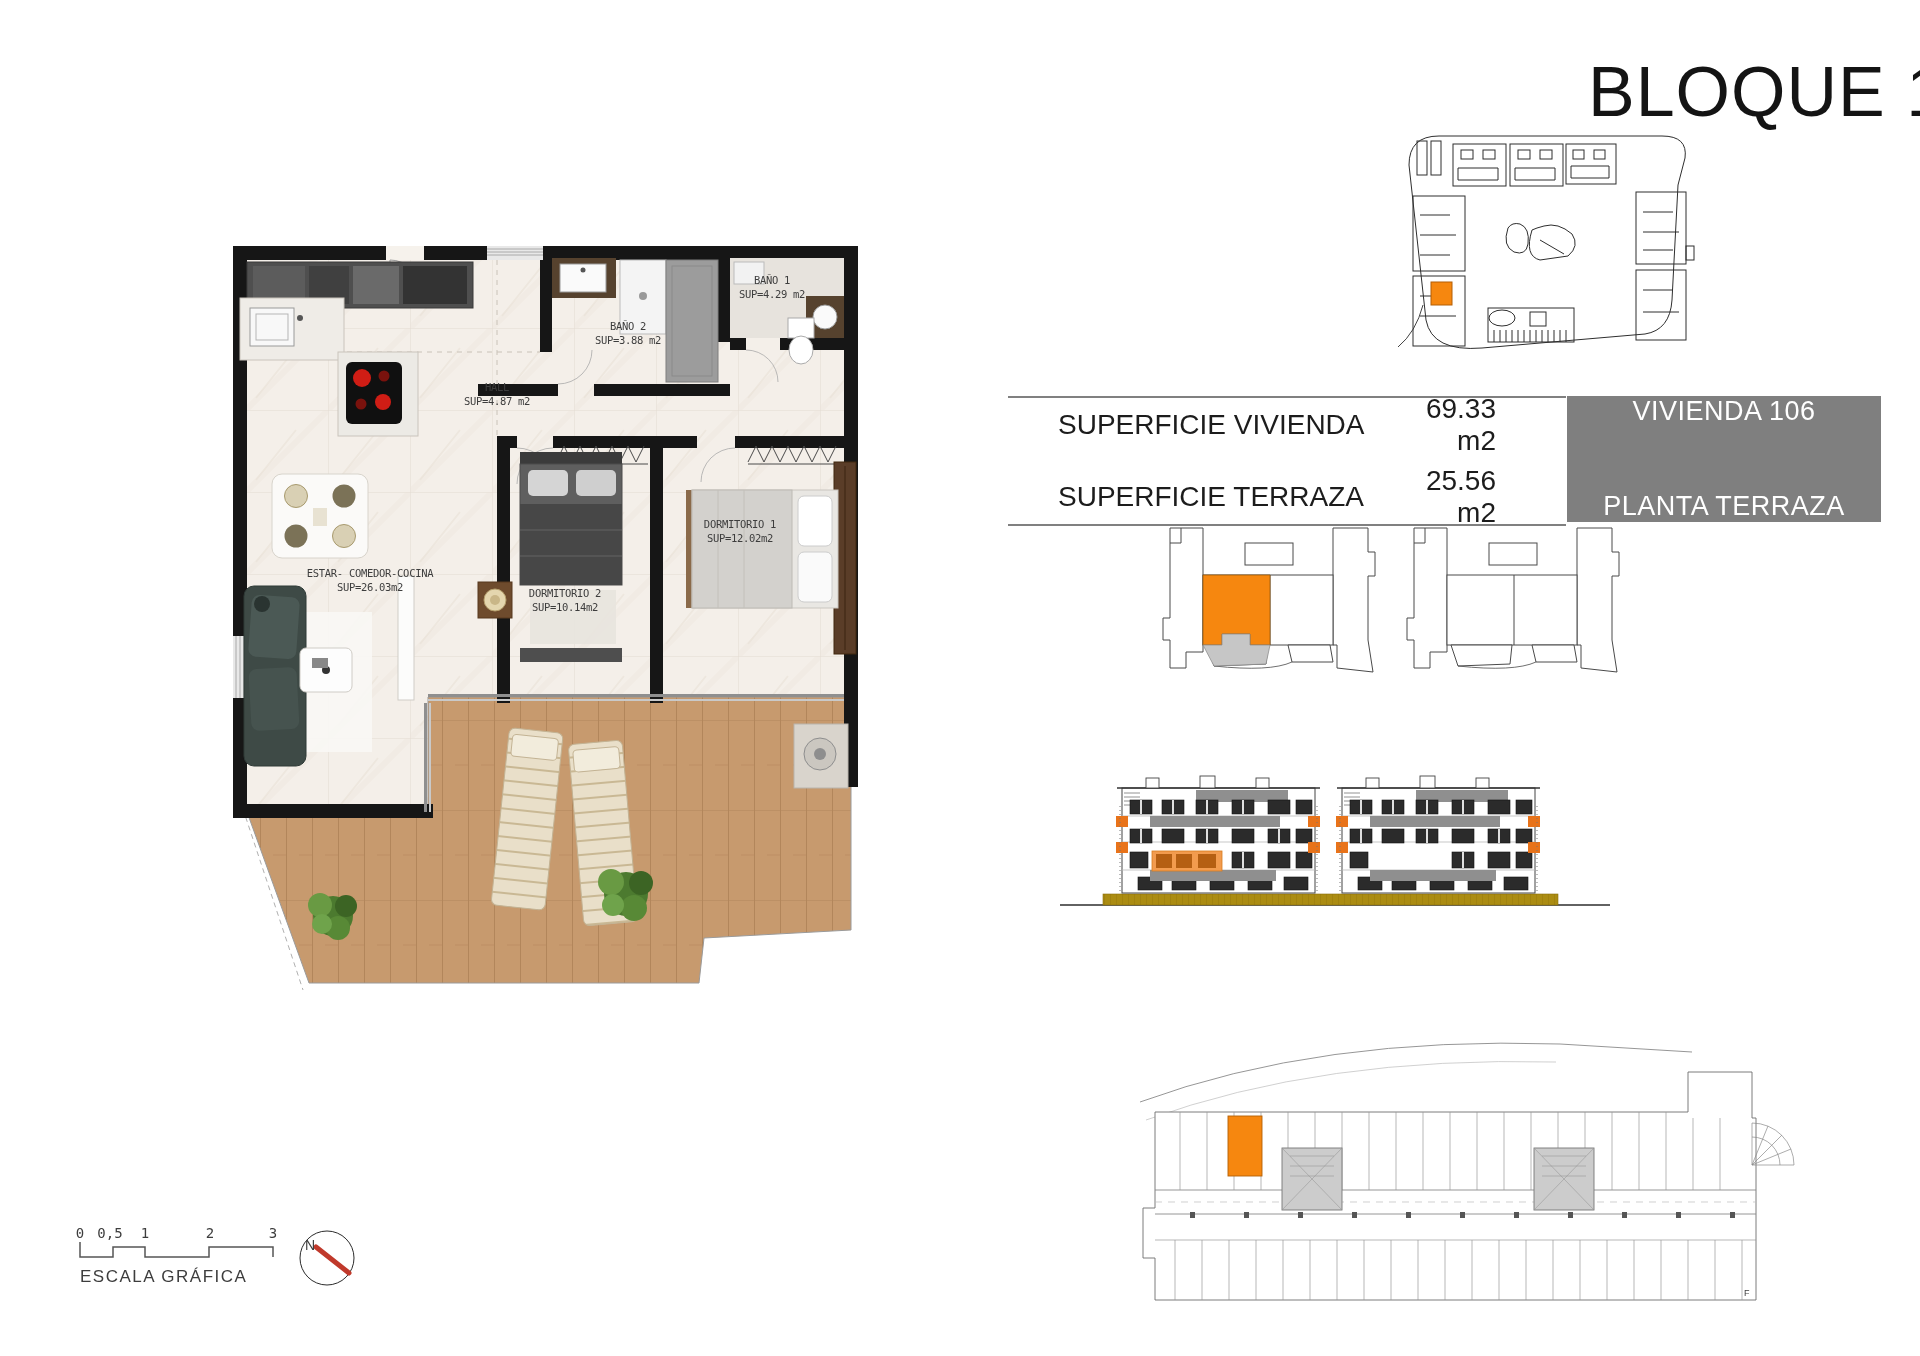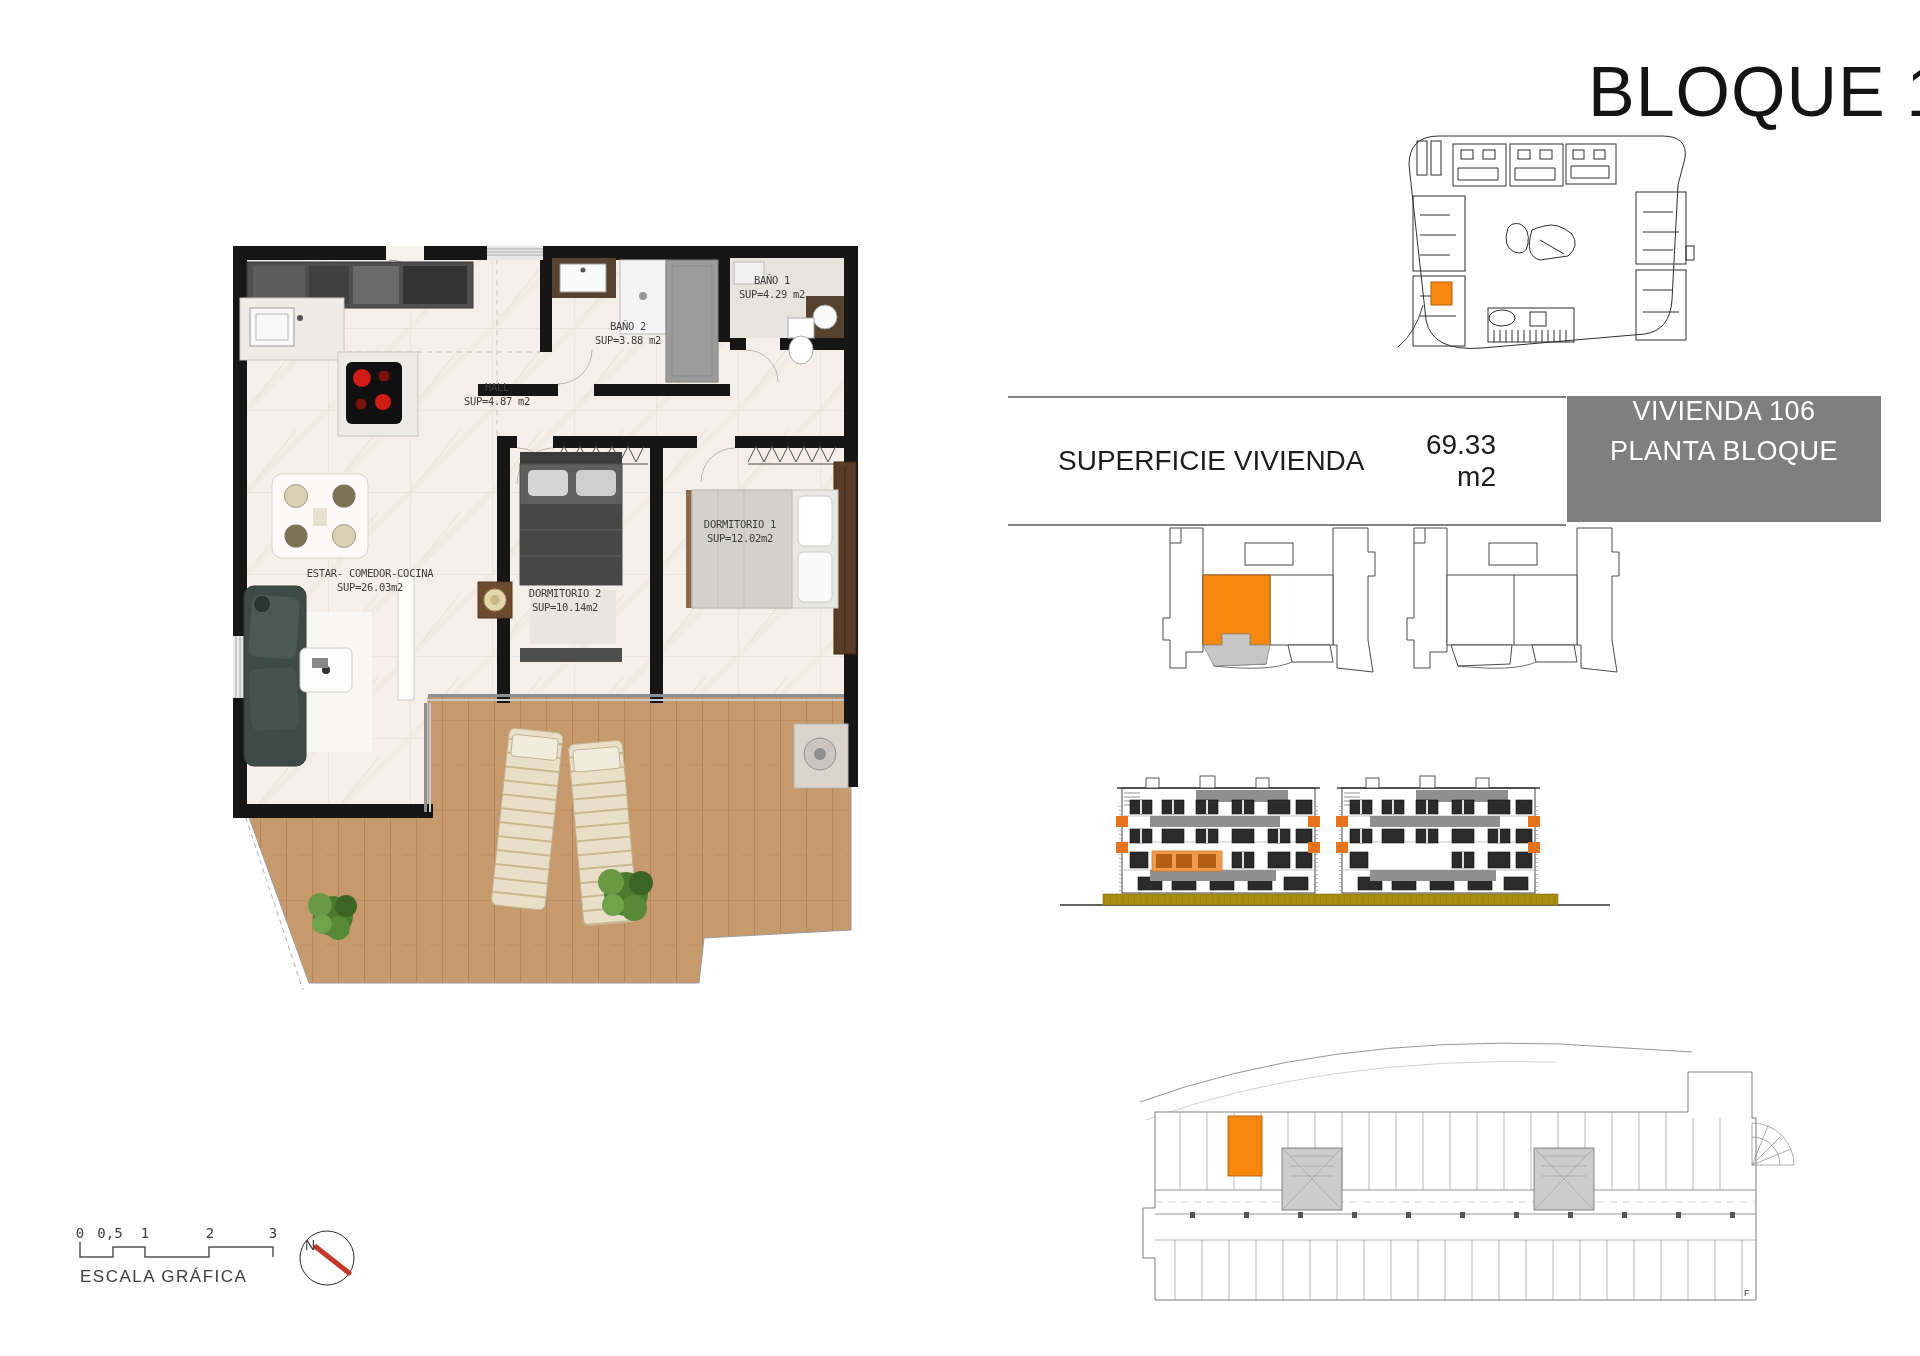--- a/index.html
+++ b/index.html
@@ -7,21 +7,21 @@
        font-family:"Liberation Sans",sans-serif;color:#1a1a1a;}
   .abs{position:absolute;}
   #title{left:1588px;top:52px;font-size:70px;letter-spacing:1px;color:#141414;white-space:nowrap;}
   #info-table{left:1008px;top:396px;width:558px;height:126px;
       border-top:2px solid #808080;border-bottom:2px solid #808080;
       display:flex;flex-direction:column;justify-content:center;gap:8px;}
   .info-row{display:flex;align-items:center;font-size:28px;color:#1c1c1c;}
   .info-row .lbl{margin-left:50px;width:330px;}
   .info-row .val{flex:1;text-align:right;margin-right:70px;}
   #unit-box{left:1567px;top:396px;width:314px;height:126px;background:#7f7f7f;
-      display:flex;flex-direction:column;justify-content:flex-start;align-items:center;gap:9px;
+      display:flex;flex-direction:column;justify-content:space-between;align-items:center;gap:9px;
       color:#ffffff;font-size:27px;letter-spacing:0.5px;}
   svg{position:absolute;left:0;top:0;}
   svg text{font-family:"DejaVu Sans Mono",monospace;fill:#3d3d3d;}
   .plan-label{font-size:10.5px;text-anchor:middle;letter-spacing:-0.3px;}
   .ui-text{font-family:"Liberation Sans",sans-serif;}
   .plate{stroke:#4a4a4a;stroke-width:1;fill:#ffffff;}
 </style>
 </head>
 <body>
 
@@ -429,18 +429,22 @@
   </g>
 </svg>
 
 <div id="title" class="abs">BLOQUE 1</div>
 
 <div id="info-table" class="abs">
   <div class="info-row">
     <span class="lbl">SUPERFICIE VIVIENDA</span>
     <span class="val">69.33 m2</span>
   </div>
+  <div class="info-row">
+    <span class="lbl">SUPERFICIE TERRAZA</span>
+    <span class="val">25.56 m2</span>
+  </div>
 </div>
 
 <div id="unit-box" class="abs">
   <span>VIVIENDA 106</span>
-  <span>PLANTA BLOQUE</span>
+  <span>PLANTA TERRAZA</span>
 </div>
 
 </body></html>

